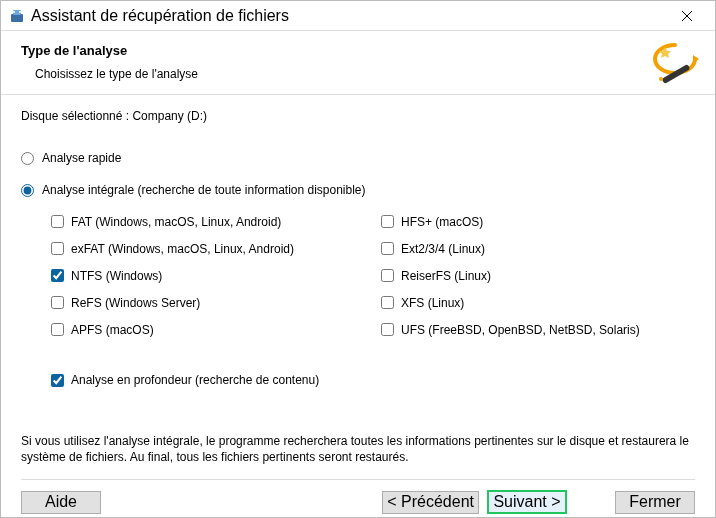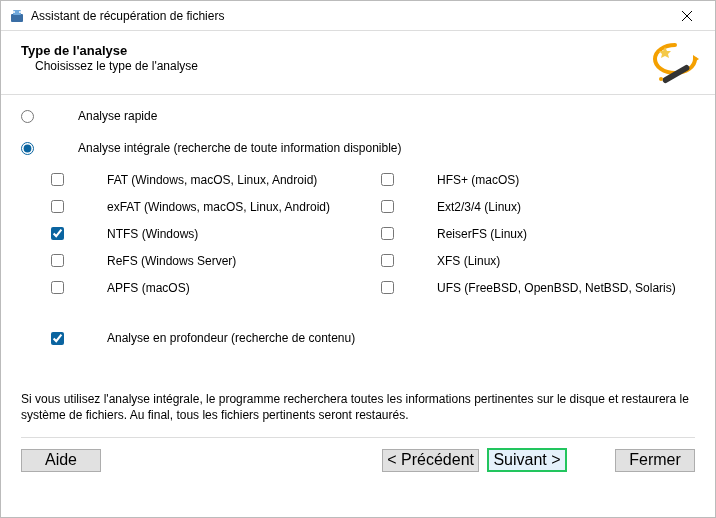--- a/index.html
+++ b/index.html
@@ -15,30 +15,30 @@
     border: 1px solid #bbb;
   }
   .titlebar {
     height: 30px;
     display: flex;
     align-items: center;
     padding: 0 8px;
     border-bottom: 1px solid #ddd;
   }
   .titlebar .app-icon { width: 16px; height: 16px; margin-right: 6px; }
-  .titlebar .title { flex: 1; font-size: 12px; }
+  .titlebar .title { flex: 1; font-size: 16px; }
   .titlebar .close { width: 40px; height: 30px; display:flex; align-items:center; justify-content:center; cursor:pointer; }
   .header {
     padding: 12px 20px 10px 20px;
     position: relative;
     height: 64px;
     border-bottom: 1px solid #ddd;
   }
   .header .h1 { font-weight: bold; font-size: 13px; }
-  .header .sub { font-size: 12px; padding-left: 14px; margin-top: 1px; }
+  .header .sub { font-size: 12px; padding-left: 14px; margin-top: 9px; }
   .wand { position: absolute; right: 16px; top: 10px; width: 48px; height: 48px; }
   .content { padding: 14px 20px 8px 20px; }
   .selected-disk { margin-bottom: 28px; }
   .radio-row { display:flex; align-items:center; margin-bottom: 18px; }
   .radio-row.last { margin-bottom: 18px; }
   .radio { width:13px; height:13px; margin:0 8px 0 0; accent-color:#0a64a0; }
   .fs-grid {
     margin: 6px 0 0 30px;
     display: grid;
     grid-template-columns: 330px 300px;
@@ -64,21 +64,21 @@
     background: #e1e1e1;
     border: 1px solid #adadad;
     padding: 0 4px;
     cursor: pointer;
   }
   button.btn.primary {
     background: #e5f1fb;
     border: 2px solid #22c55e;
     height: 24px;
   }
-  label { cursor: pointer; gap: 36px; }
+  label { cursor: pointer; }
 </style>
 </head>
 <body>
 
 <div class="titlebar">
   <span class="app-icon">
     <svg viewBox="0 0 16 16" width="16" height="16">
       <rect x="2" y="6" width="12" height="8" rx="1" fill="#3a6ea5"></rect>
       <rect x="4" y="2" width="8" height="5" rx="1" fill="#6fa8dc"></rect>
       <circle cx="5" cy="4" r="1" fill="#fff"></circle>
@@ -103,20 +103,21 @@
       <polygon points="42,14 48,18 42,22" fill="#f4a000"></polygon>
       <rect x="10" y="30" width="30" height="6" rx="3" transform="rotate(-30 25 33)" fill="#333"></rect>
       <circle cx="10" cy="38" r="2" fill="#f4a000"></circle>
       <polygon points="14,6 16,10 20,10 17,13 18,17 14,15 10,17 11,13 8,10 12,10" fill="#f4c94a"></polygon>
     </svg>
   </span>
 </div>
 
 <div class="content">
 
+  <div class="selected-disk">Disque sélectionné : Company (D:)</div>
 
   <label class="radio-row">
     <input type="radio" class="radio" name="scantype" style="">
     <span>Analyse rapide</span>
   </label>
 
   <label class="radio-row last">
     <input type="radio" class="radio" name="scantype" checked="" style="">
     <span>Analyse intégrale (recherche de toute information disponible)</span>
   </label>

